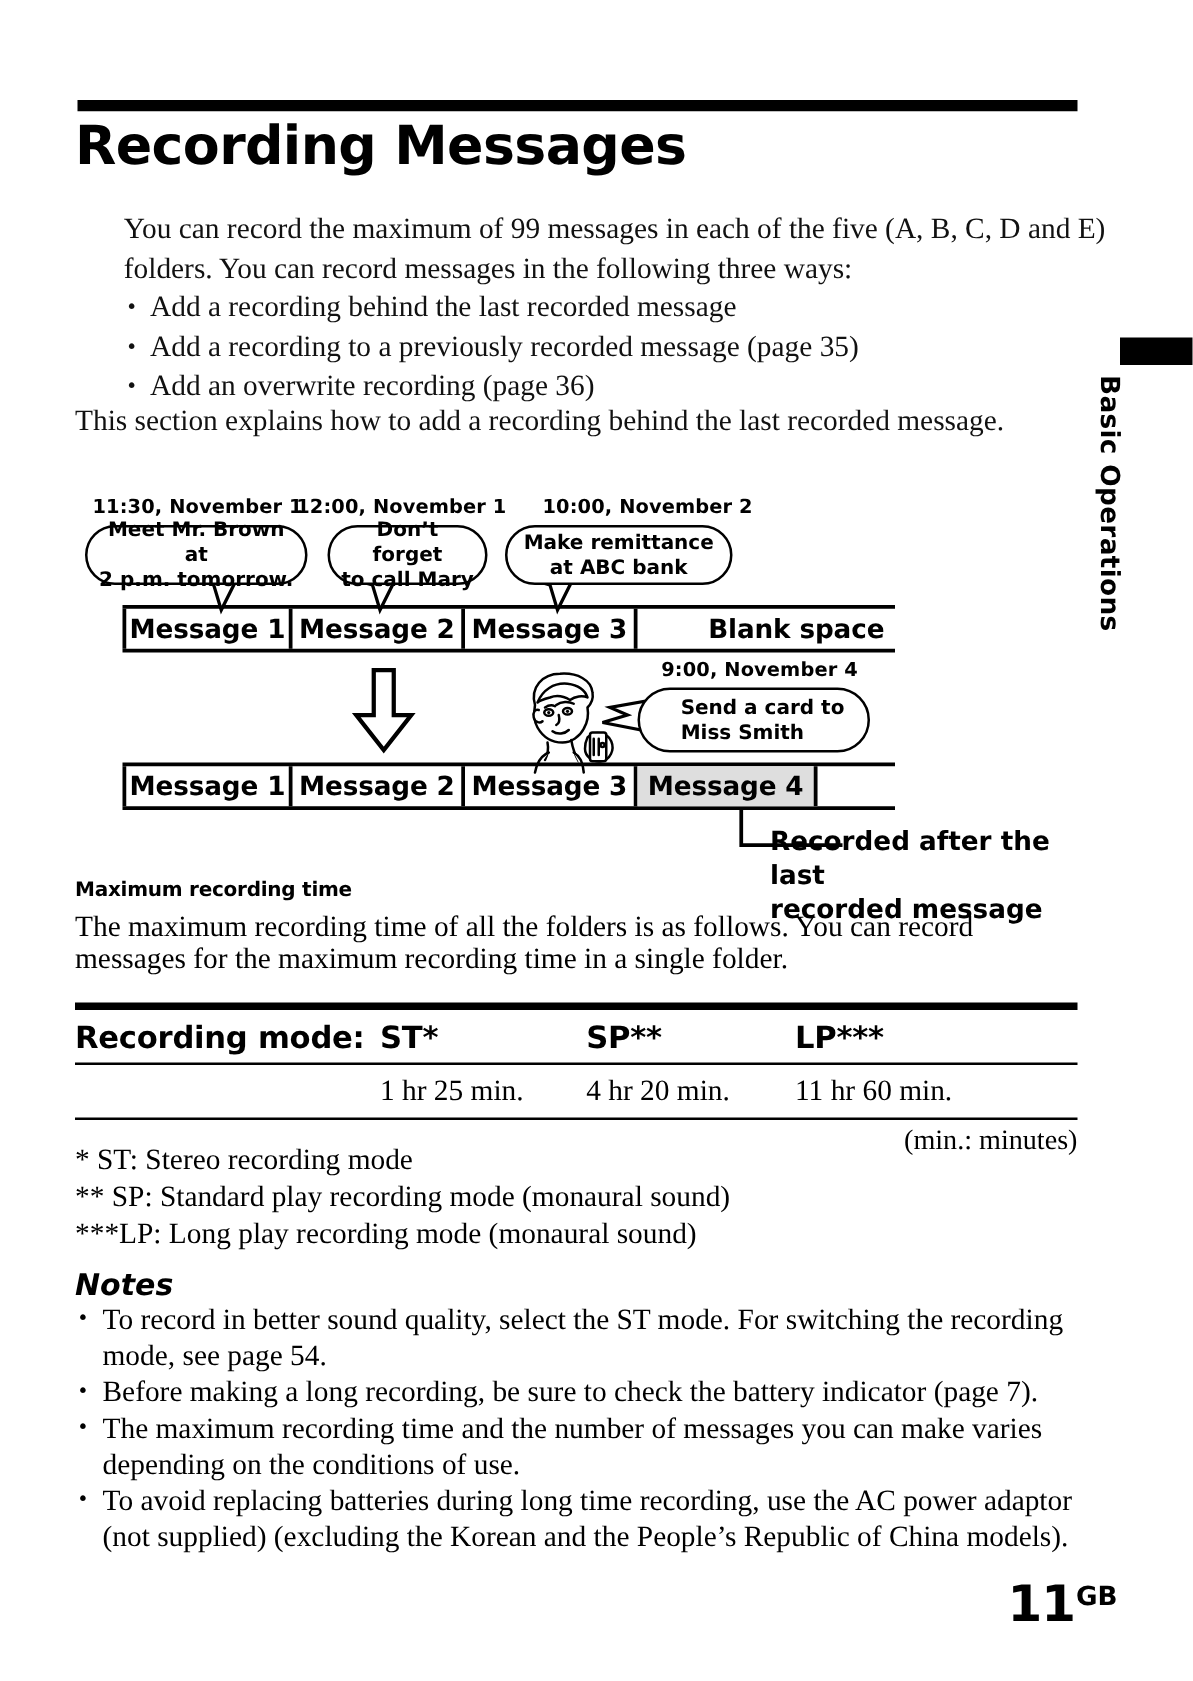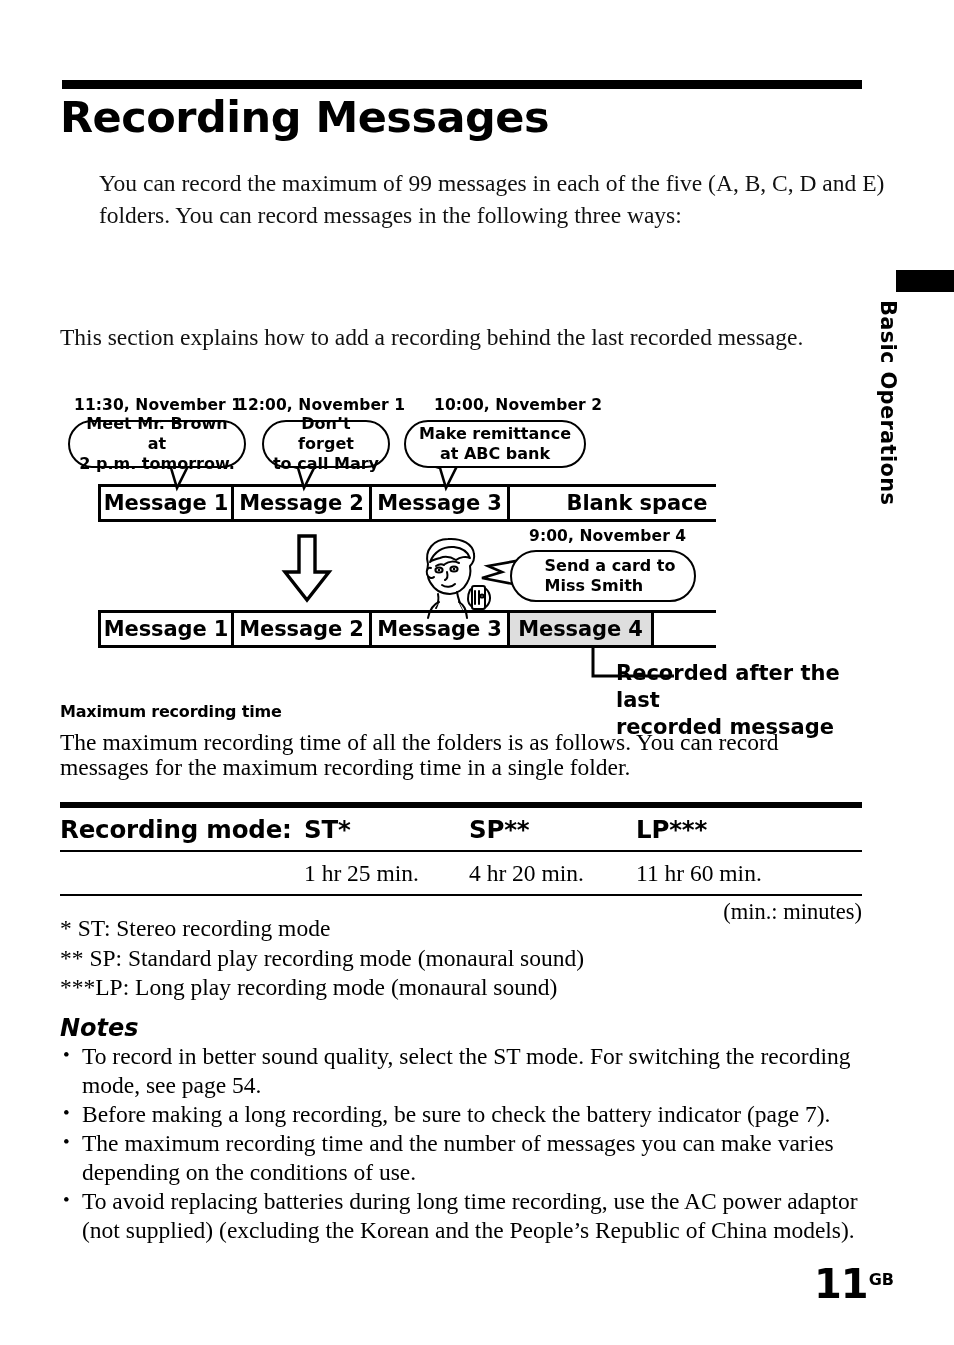--- a/index.html
+++ b/index.html
@@ -287,41 +287,46 @@
     position: absolute;
     right: 60px;
     bottom: 38px;
     font-family: "DejaVu Sans", "Liberation Sans", sans-serif;
     font-weight: bold;
     font-size: 40px;
     letter-spacing: -1px;
     white-space: nowrap;
   }
   .page-num sup {
-    font-size: 16px;
+    font-size: 21px;
     font-weight: bold;
     letter-spacing: 0;
     vertical-align: 13px;
     margin-left: 1px;
   }
 </style>
 </head>
 <body>
 
 <div class="page">
 
   <div class="rule-thick"></div>
 
   <div class="page-title">Recording Messages</div>
 
   <div class="side-tab-bar"></div>
   <div class="side-tab-text">Basic Operations</div>
 
   <div class="body-block intro">
     <p>You can record the maximum of 99 messages in each of the five (A, B, C, D and E) folders.  You can record messages in the following three ways:</p>
+    <ul>
+      <li>Add a recording behind the last recorded message</li>
+      <li>Add a recording to a previously recorded message (page 35)</li>
+      <li>Add an overwrite recording  (page 36)</li>
+    </ul>
   </div>
 
   <div class="body-block section-intro">
     <p>This section explains how to add a recording behind the last recorded message.</p>
   </div>
 
   <div class="diagram">
 
     <div class="stamp" style="left:14px; top:4px;">11:30,  November 1</div>
     <div class="stamp" style="left:177px; top:4px;">12:00,  November 1</div>

